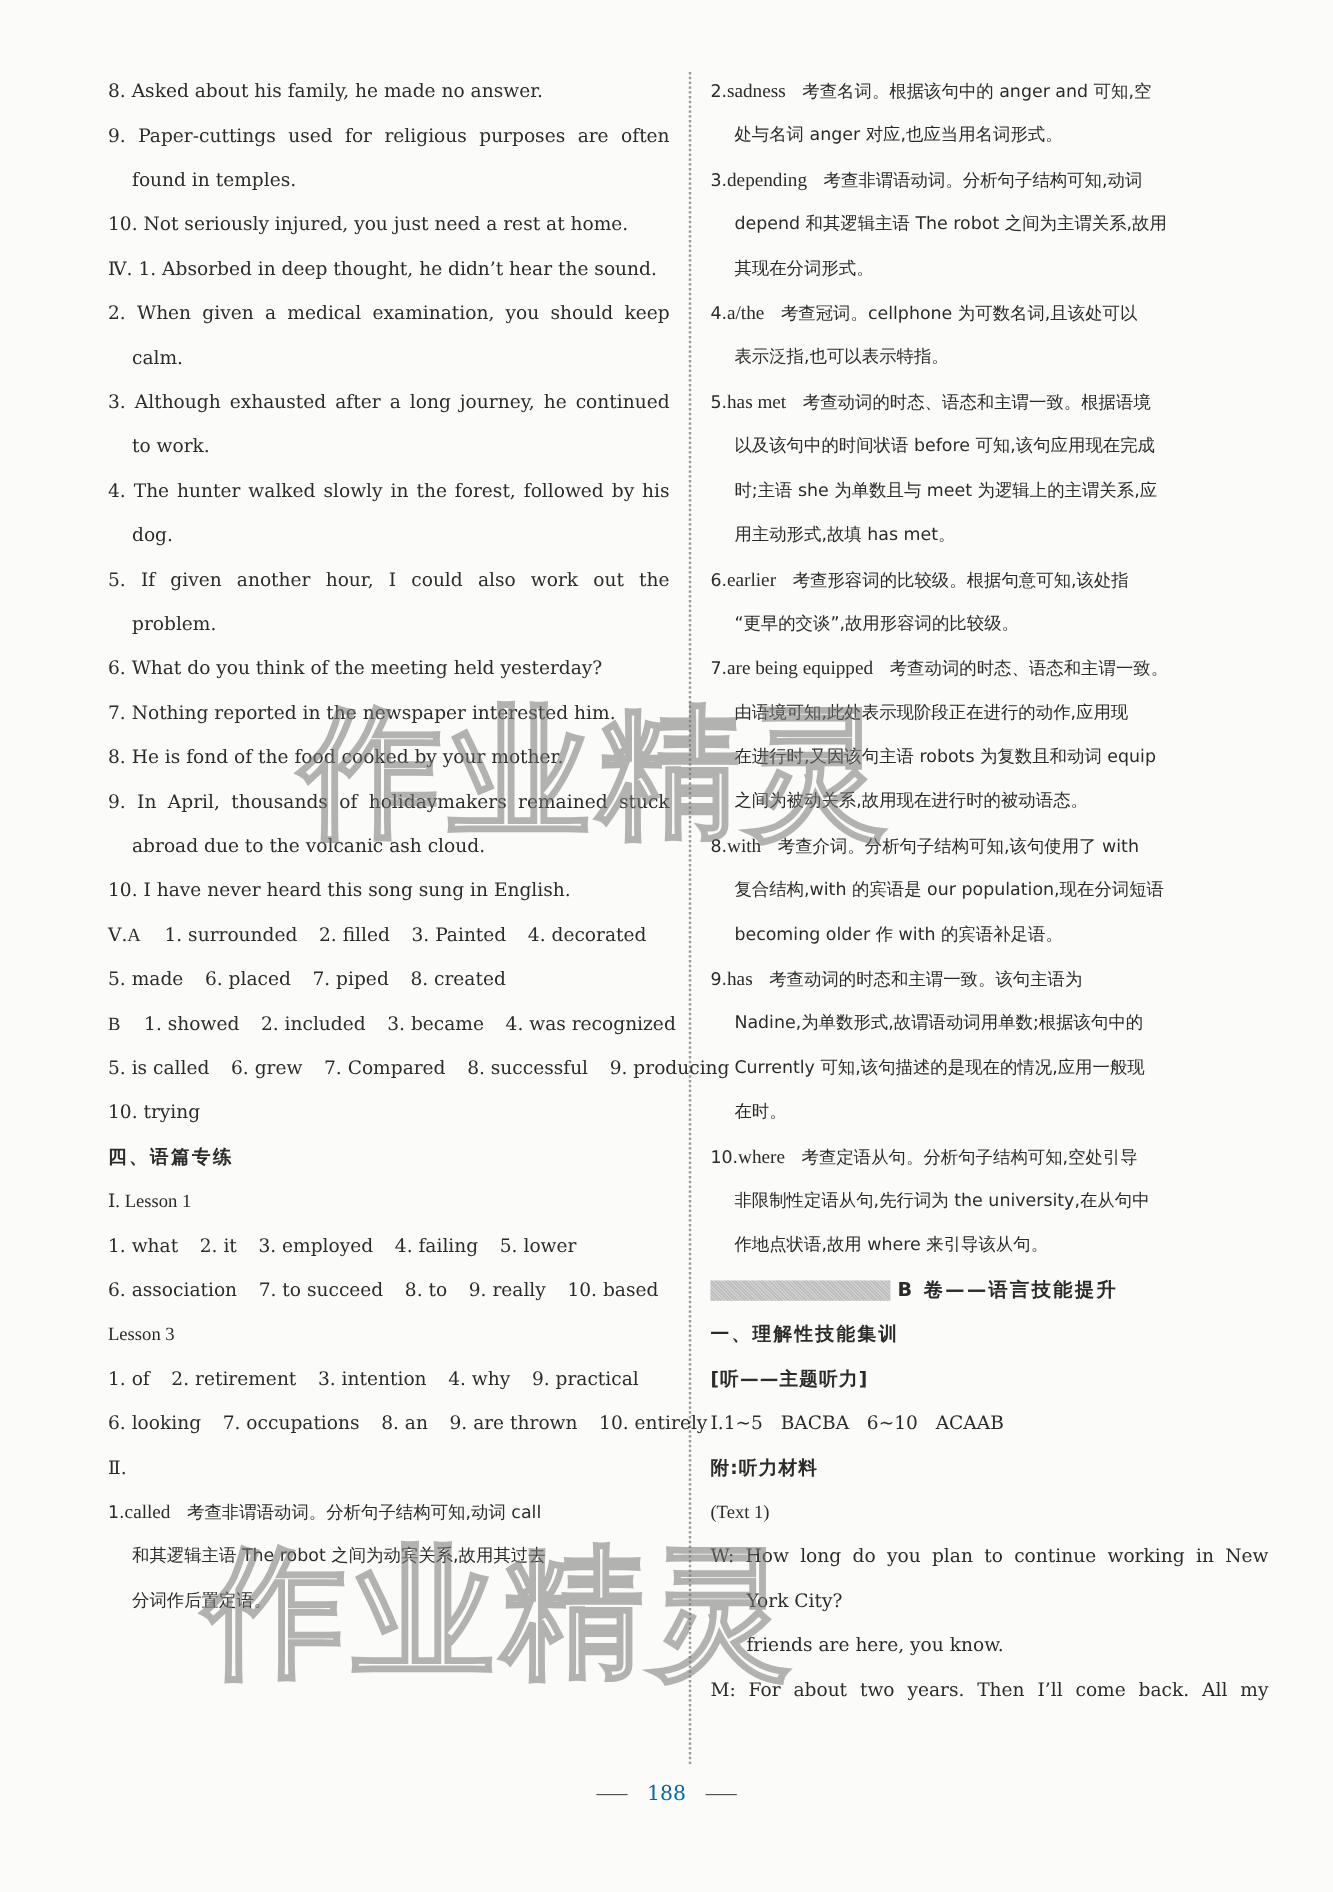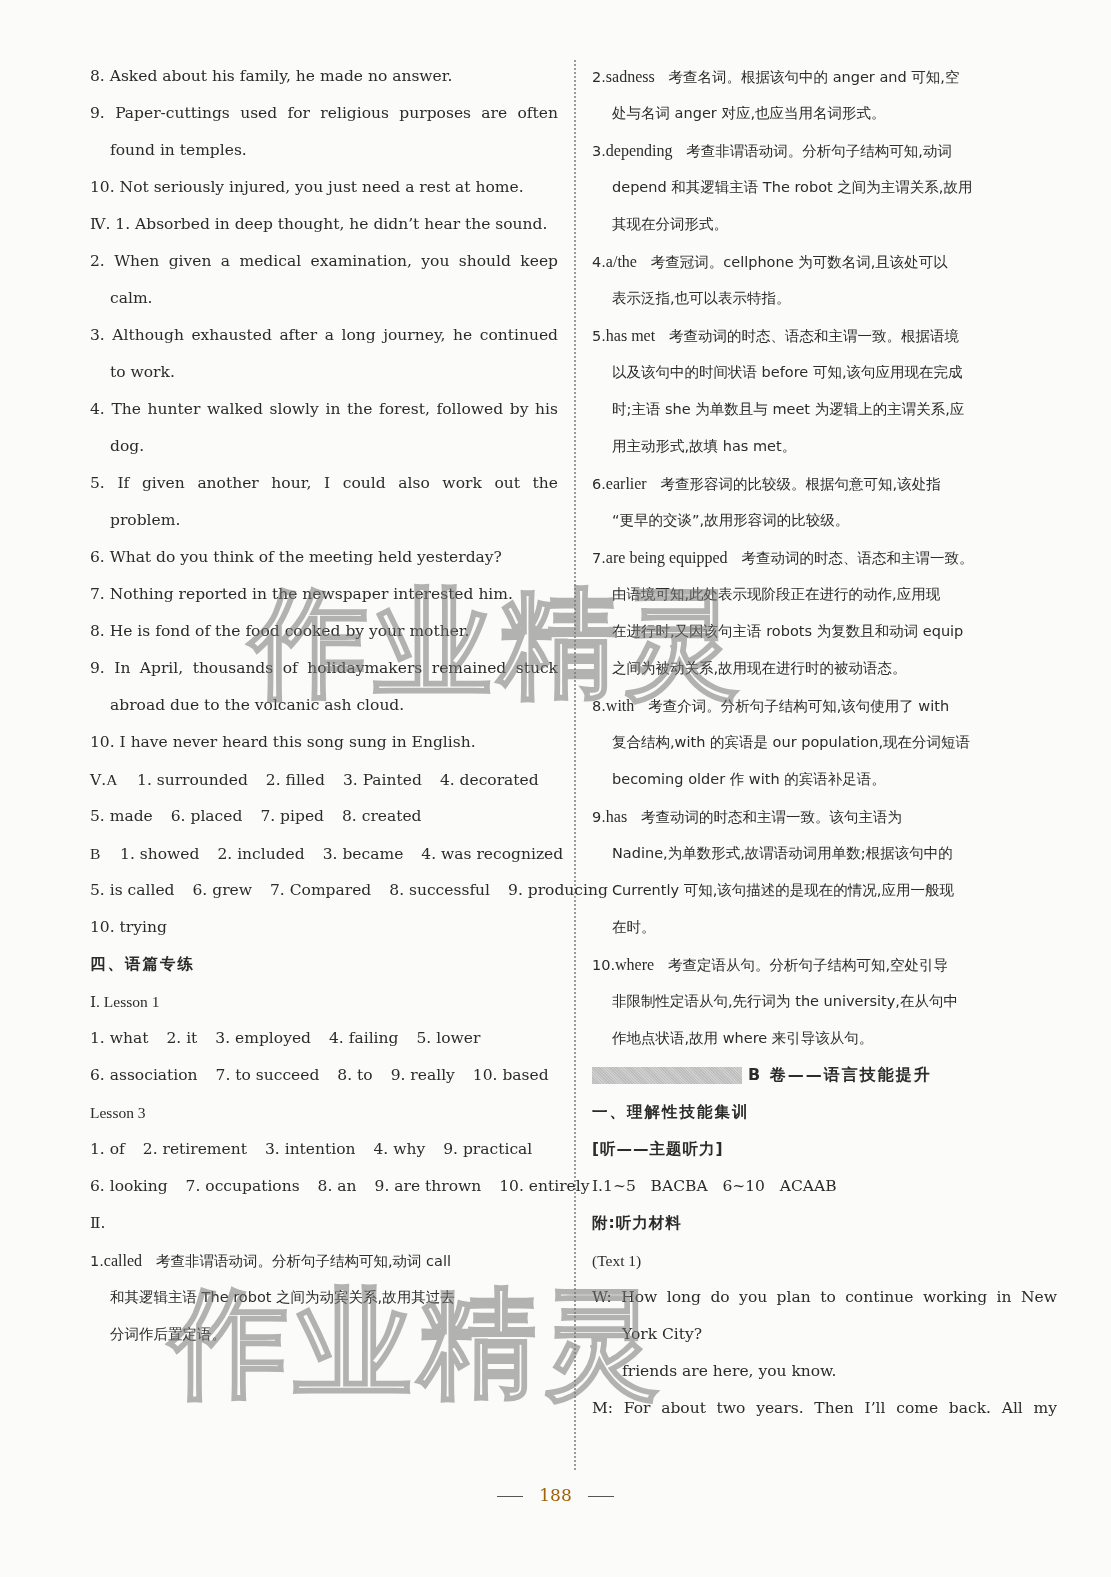--- a/index.html
+++ b/index.html
@@ -16,21 +16,21 @@
   .b { font-weight:normal; font-family:"Liberation Serif","DejaVu Serif",serif; }
   .ans span.item { margin-right:18px; }
   .center { }
   .heading { font-family:"DejaVu Sans","Liberation Sans",sans-serif; font-weight:bold; font-size:15.5px; letter-spacing:2px; }
   .divider { position:absolute; left:574px; top:60px; width:0; height:1410px; border-left:2px dotted #9a9a9a; }
   .box { border:1px dashed #8a8a8a; padding:0 2px; margin:2px 0 2px 0; }
   .box .line { font-size:15px; letter-spacing:3px; }
   .banner { display:flex; align-items:center; height:37px; }
   .banner .bar { width:150px; height:17px; background:repeating-linear-gradient(45deg,#bdbdbd 0 1px,#cfcfcf 1px 2px); margin-right:6px; }
   .banner .txt { font-size:16px; letter-spacing:2px; }
-  .page-num { position:absolute; top:1485px; left:0; width:1111px; text-align:center; font-size:17px; color:#a16207; }
+  .page-num { position:absolute; top:1485px; left:0; width:1111px; text-align:center; font-size:17px; color:#0369a1; }
   .page-num .dash { display:inline-block; width:26px; border-top:1px solid #555; vertical-align:middle; margin:0 16px; }
   .watermark { position:absolute; color:transparent; -webkit-text-stroke:2px #777; font-family:"DejaVu Sans",sans-serif; font-weight:bold; font-size:118px; letter-spacing:6px; opacity:0.55; pointer-events:none; white-space:nowrap; }
   .cn { font-family:"DejaVu Sans","Liberation Sans",sans-serif; font-size:14.5px; }
 </style>
 </head>
 <body>
 
 <div class="divider"></div>
 
 <div class="col col-left">

